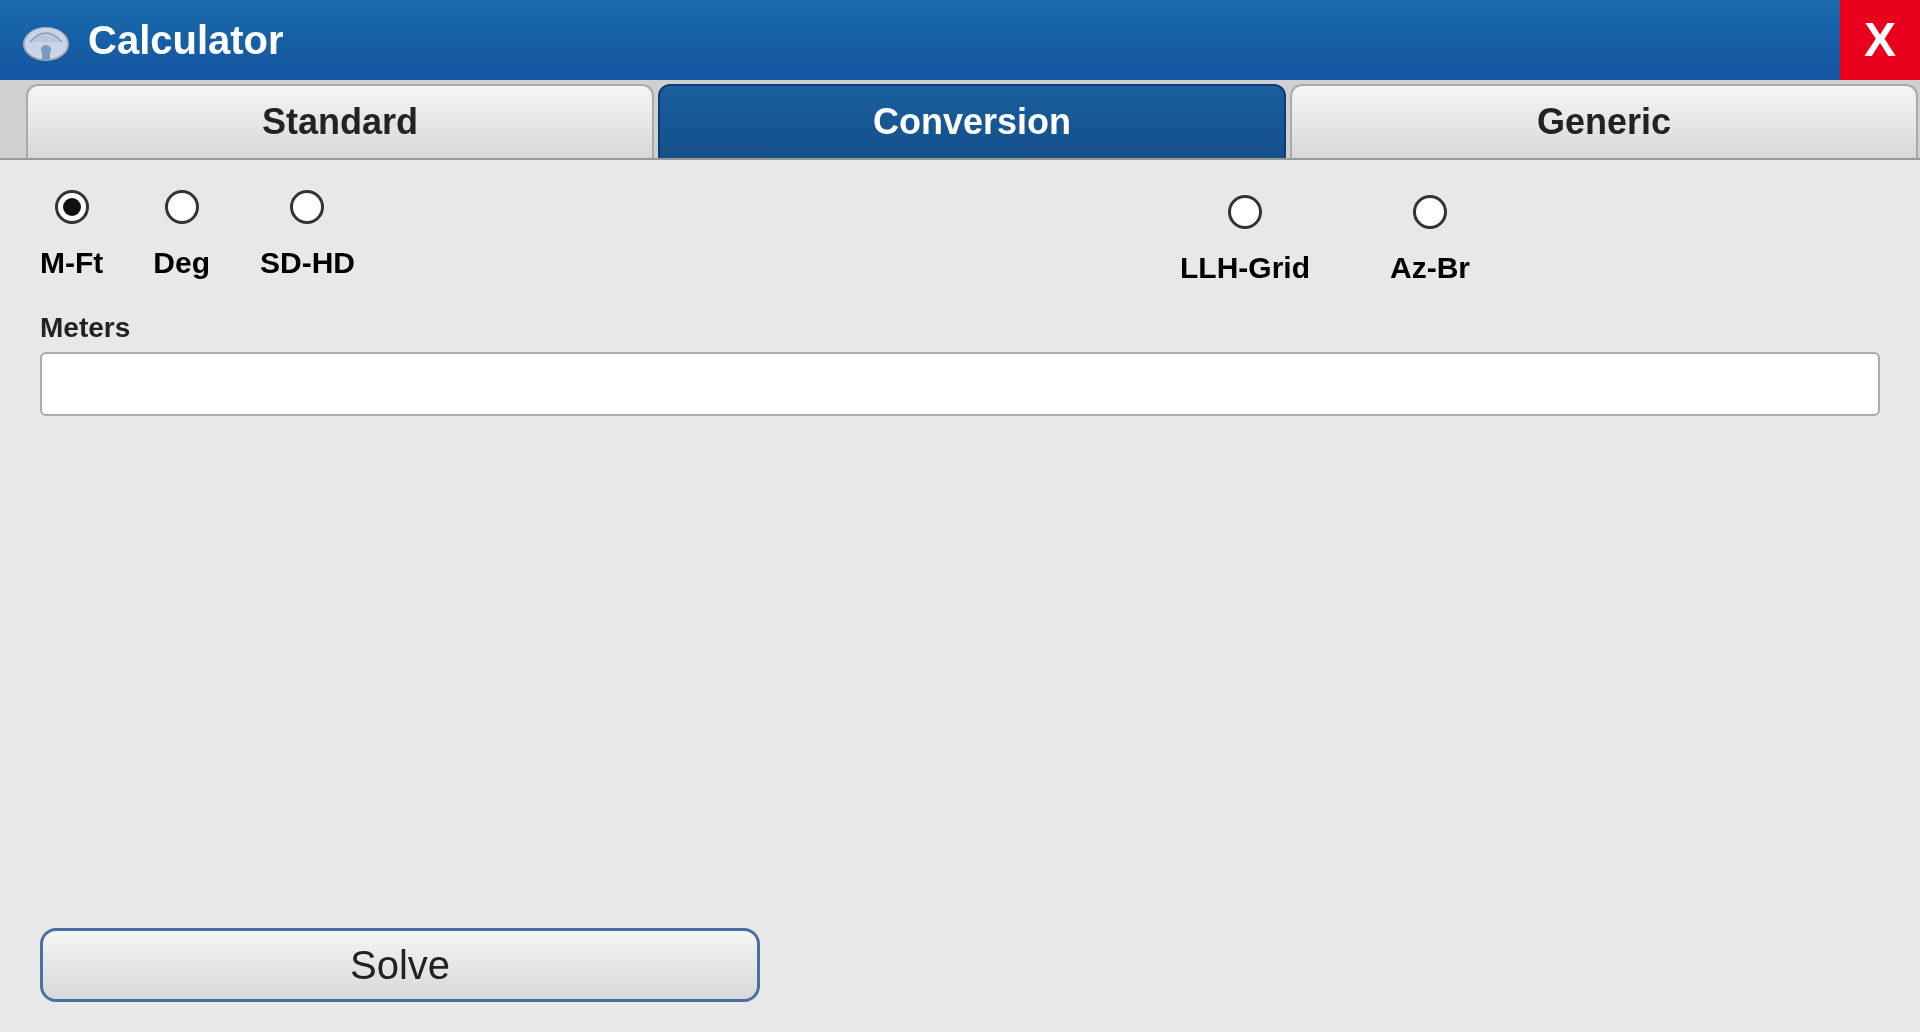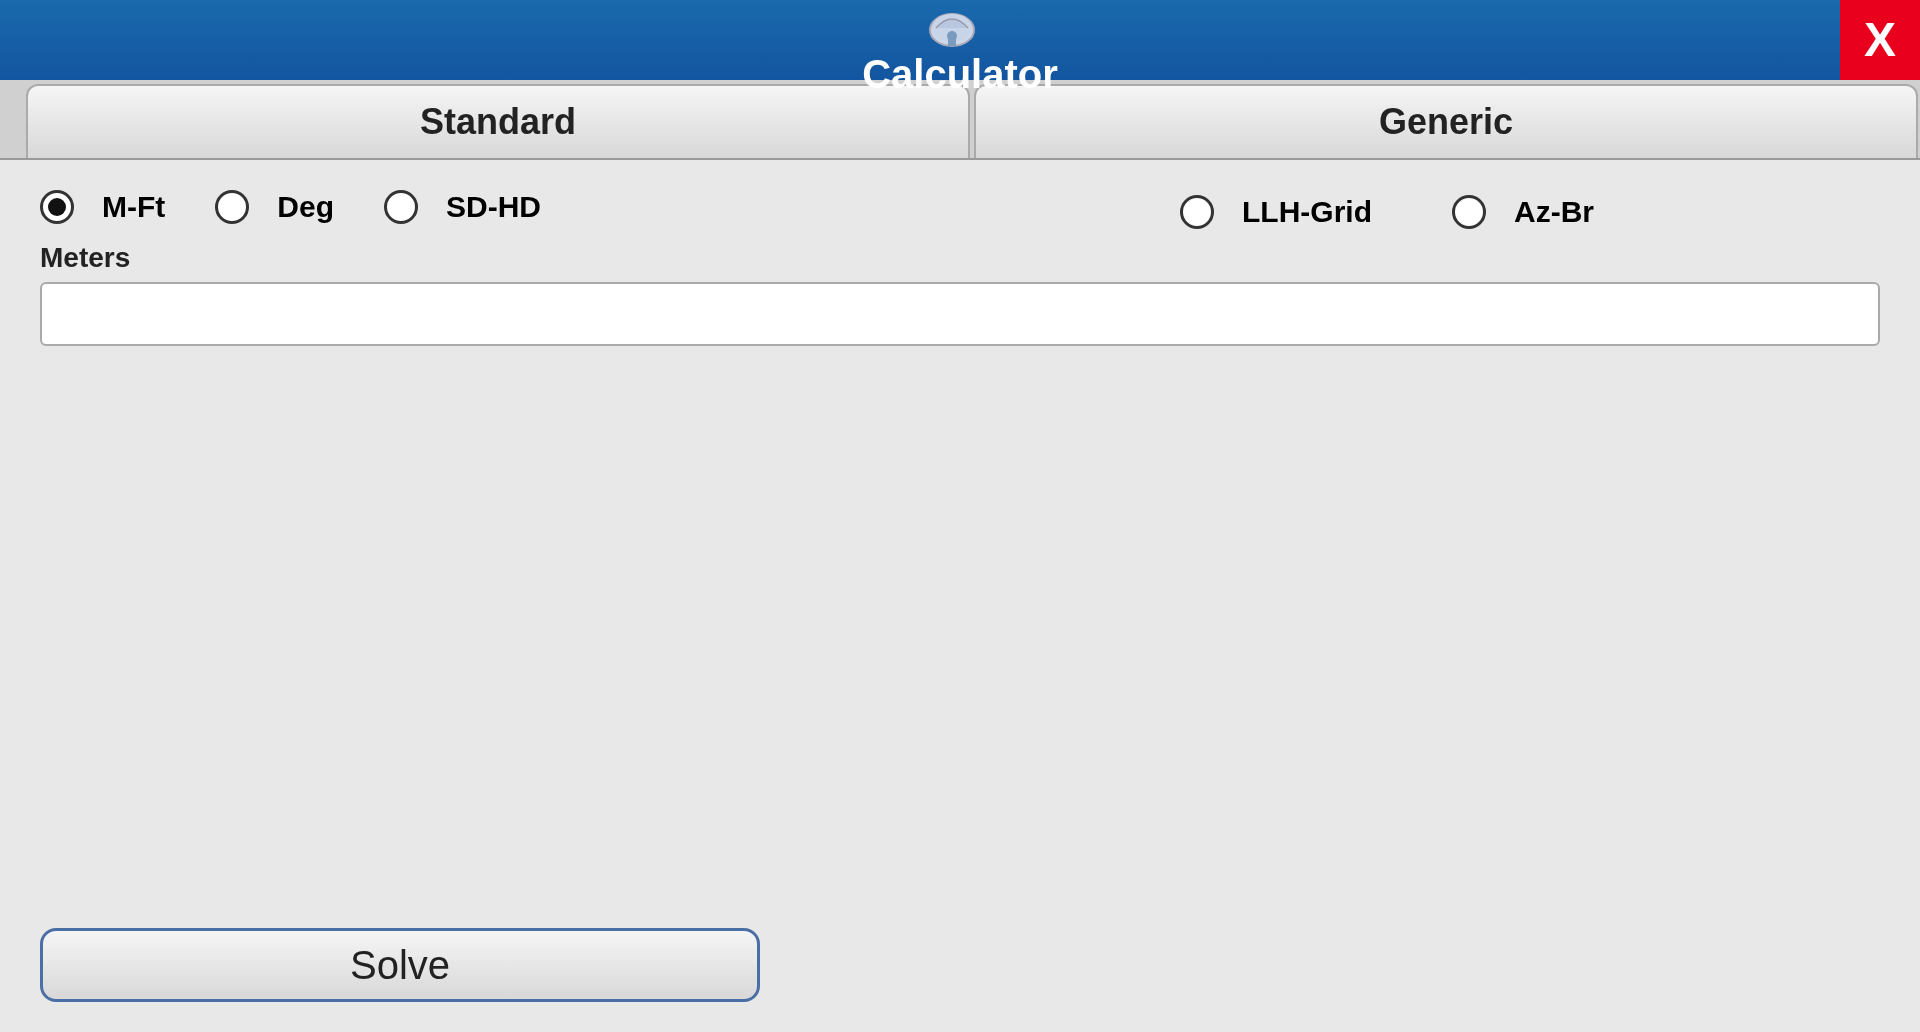--- a/index.html
+++ b/index.html
@@ -12,21 +12,20 @@
     }
 
     
     .title-bar {
       background: linear-gradient(to bottom, #1a6aad, #1355a0);
       height: 80px;
       display: flex;
       align-items: center;
       padding: 0 20px;
       position: relative;
-      flex-direction: column;
     }
     .title-bar-logo {
       width: 52px;
       height: 52px;
       margin-right: 16px;
       flex-shrink: 0;
     }
     .title-bar-text {
       color: white;
       font-size: 40px;
@@ -93,24 +92,25 @@
     
     .radio-row {
       display: flex;
       align-items: center;
       gap: 60px;
       margin-bottom: 10px;
     }
     .radio-option {
       display: flex;
       align-items: center;
-      gap: 28px;
+      gap: 22px;
       font-size: 30px;
       font-weight: bold;
       cursor: pointer;
+      flex-direction: column;
     }
     .radio-circle {
       width: 34px;
       height: 34px;
       border-radius: 50%;
       border: 3px solid #333;
       background: white;
       display: flex;
       align-items: center;
       justify-content: center;
@@ -174,20 +174,21 @@
       font-weight: normal;
       color: #222;
       cursor: pointer;
     }
 
     
     .meters-label {
       font-size: 28px;
       font-weight: bold;
       color: #222;
+      margin-top: 14px;
       margin-bottom: 8px;
     }
   </style>
 </head>
 <body>
 
 <div class="title-bar">
   <div class="title-bar-logo">
     <svg viewBox="0 0 52 52" xmlns="http://www.w3.org/2000/svg">
       <ellipse cx="26" cy="30" rx="22" ry="16" fill="#d0d8e8" stroke="#aab" stroke-width="2"></ellipse>
@@ -200,20 +201,23 @@
   <span class="title-bar-text">Calculator</span>
   <button class="close-btn">
     <span class="close-btn-x">X</span>
   </button>
 </div>
 
 <div class="tab-bar">
   <div class="tab">
     <span>Standard</span>
   </div>
+  <div class="tab active">
+    <span>Conversion</span>
+  </div>
   <div class="tab">
     <span>Generic</span>
   </div>
 </div>
 
 <div class="main-content">
 
   <div style="display:flex; align-items:center; margin-bottom:8px;">
 
     <div class="radio-row" style="gap:50px; flex:0 0 auto;">

